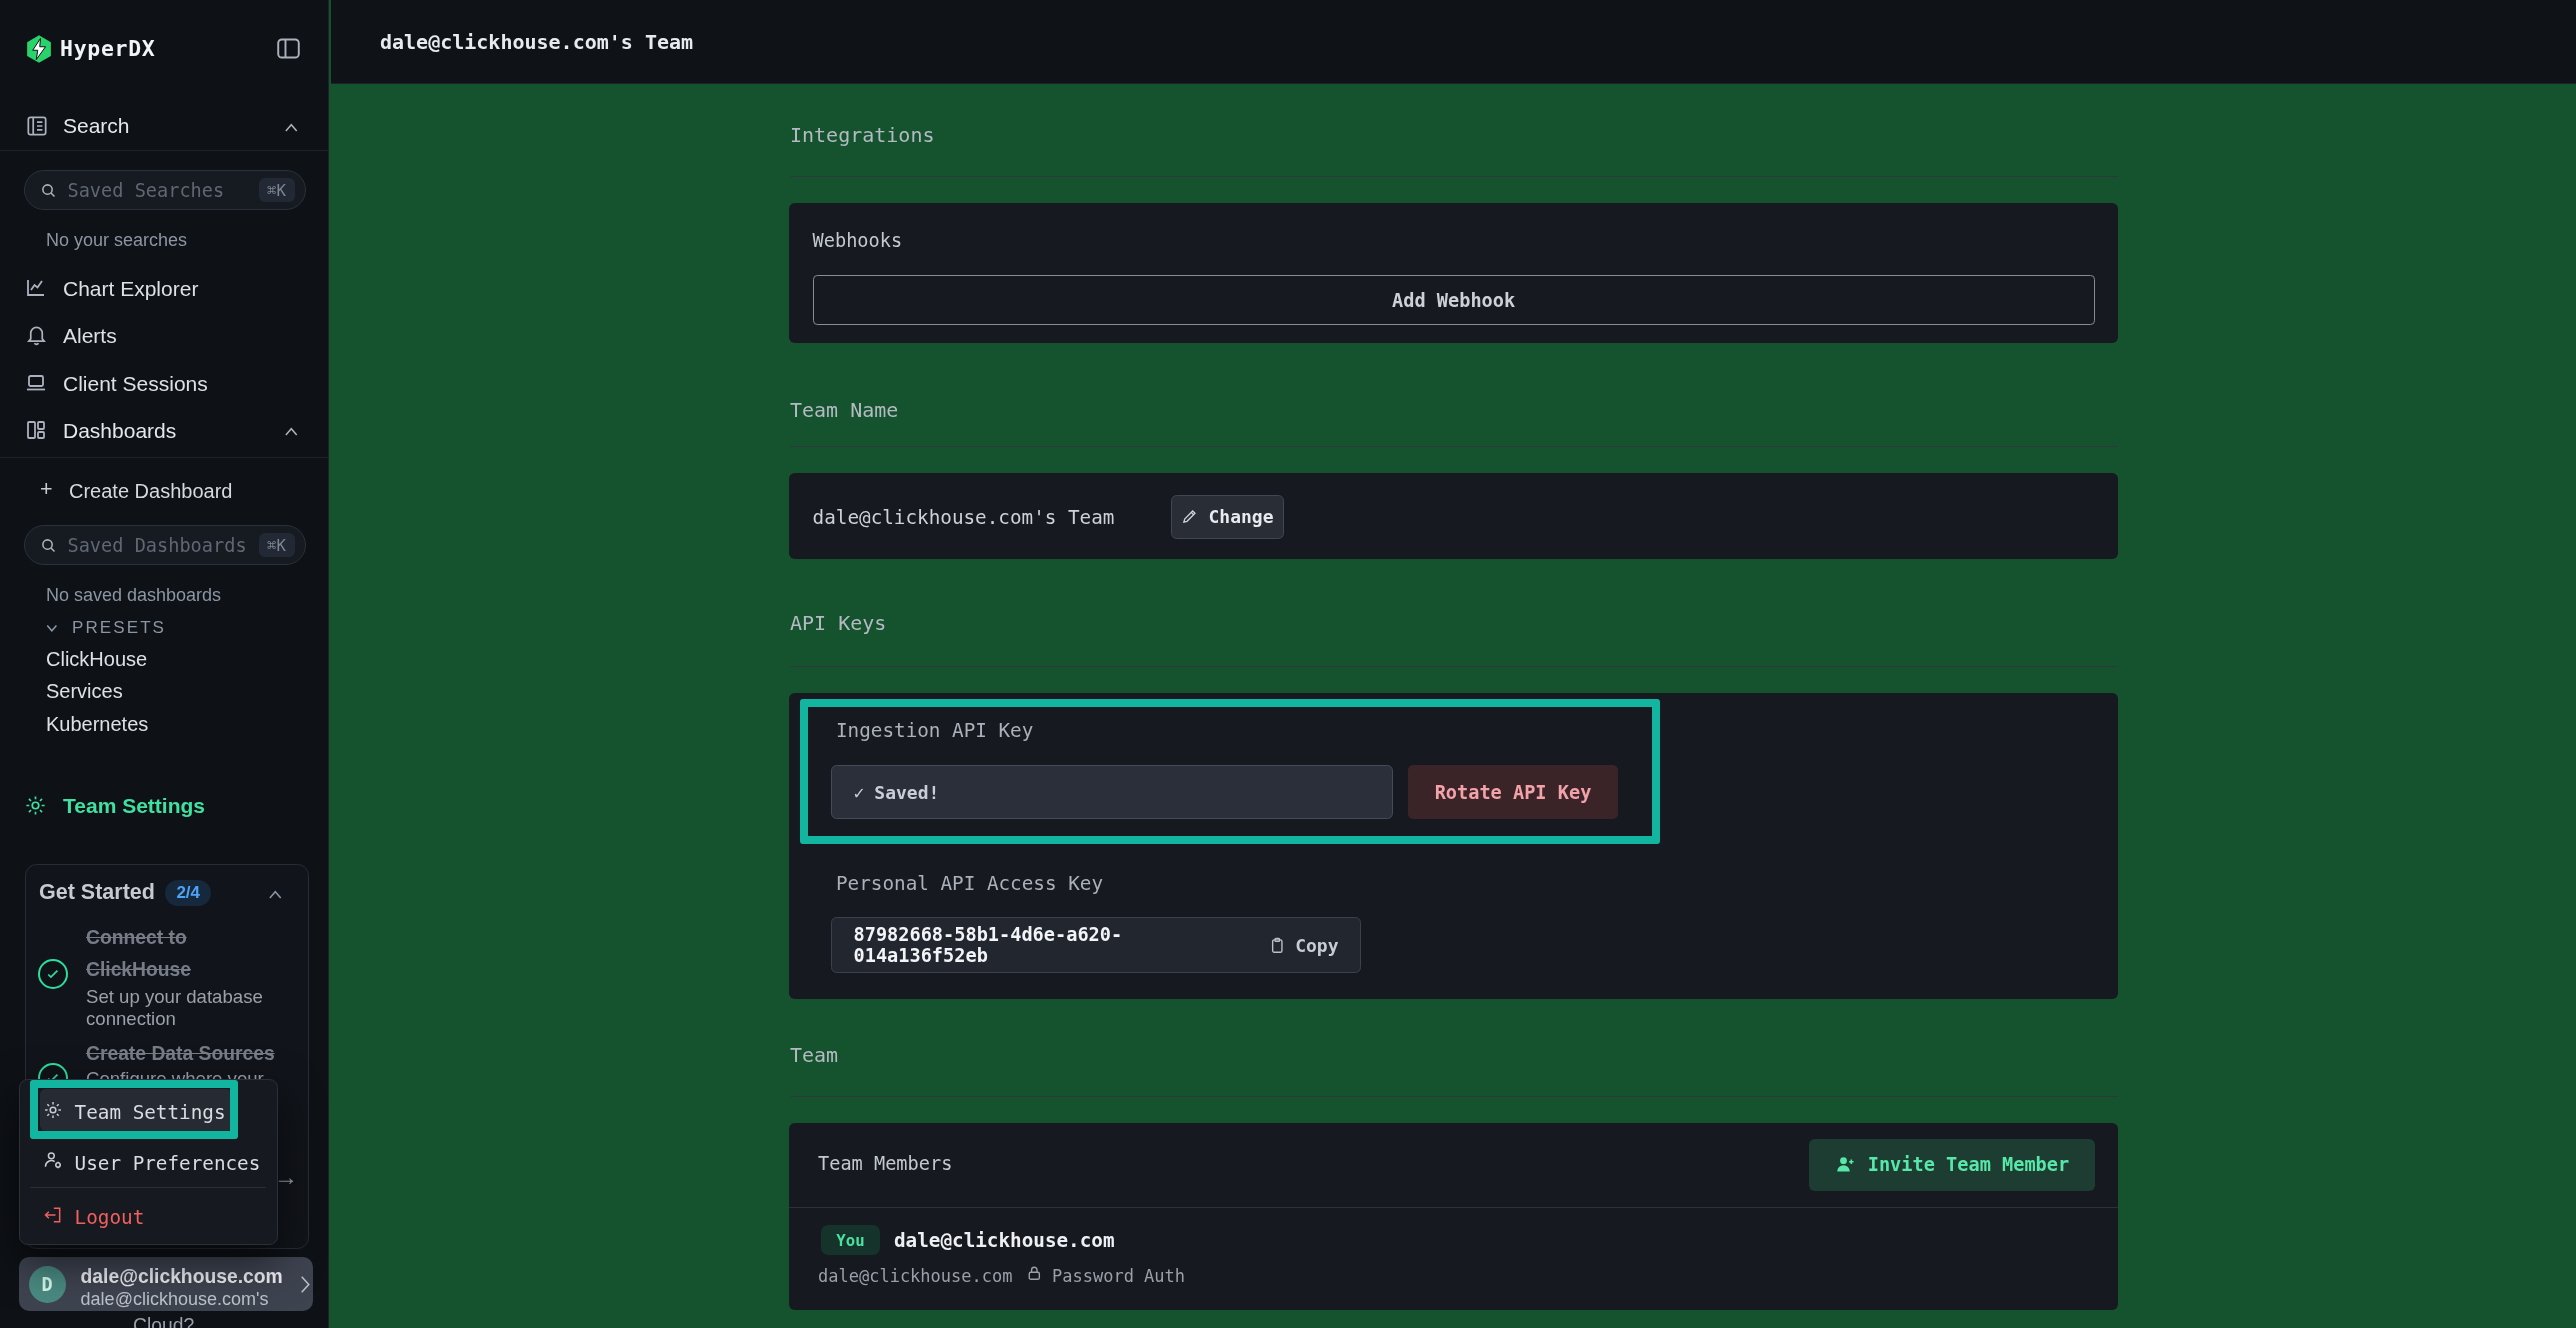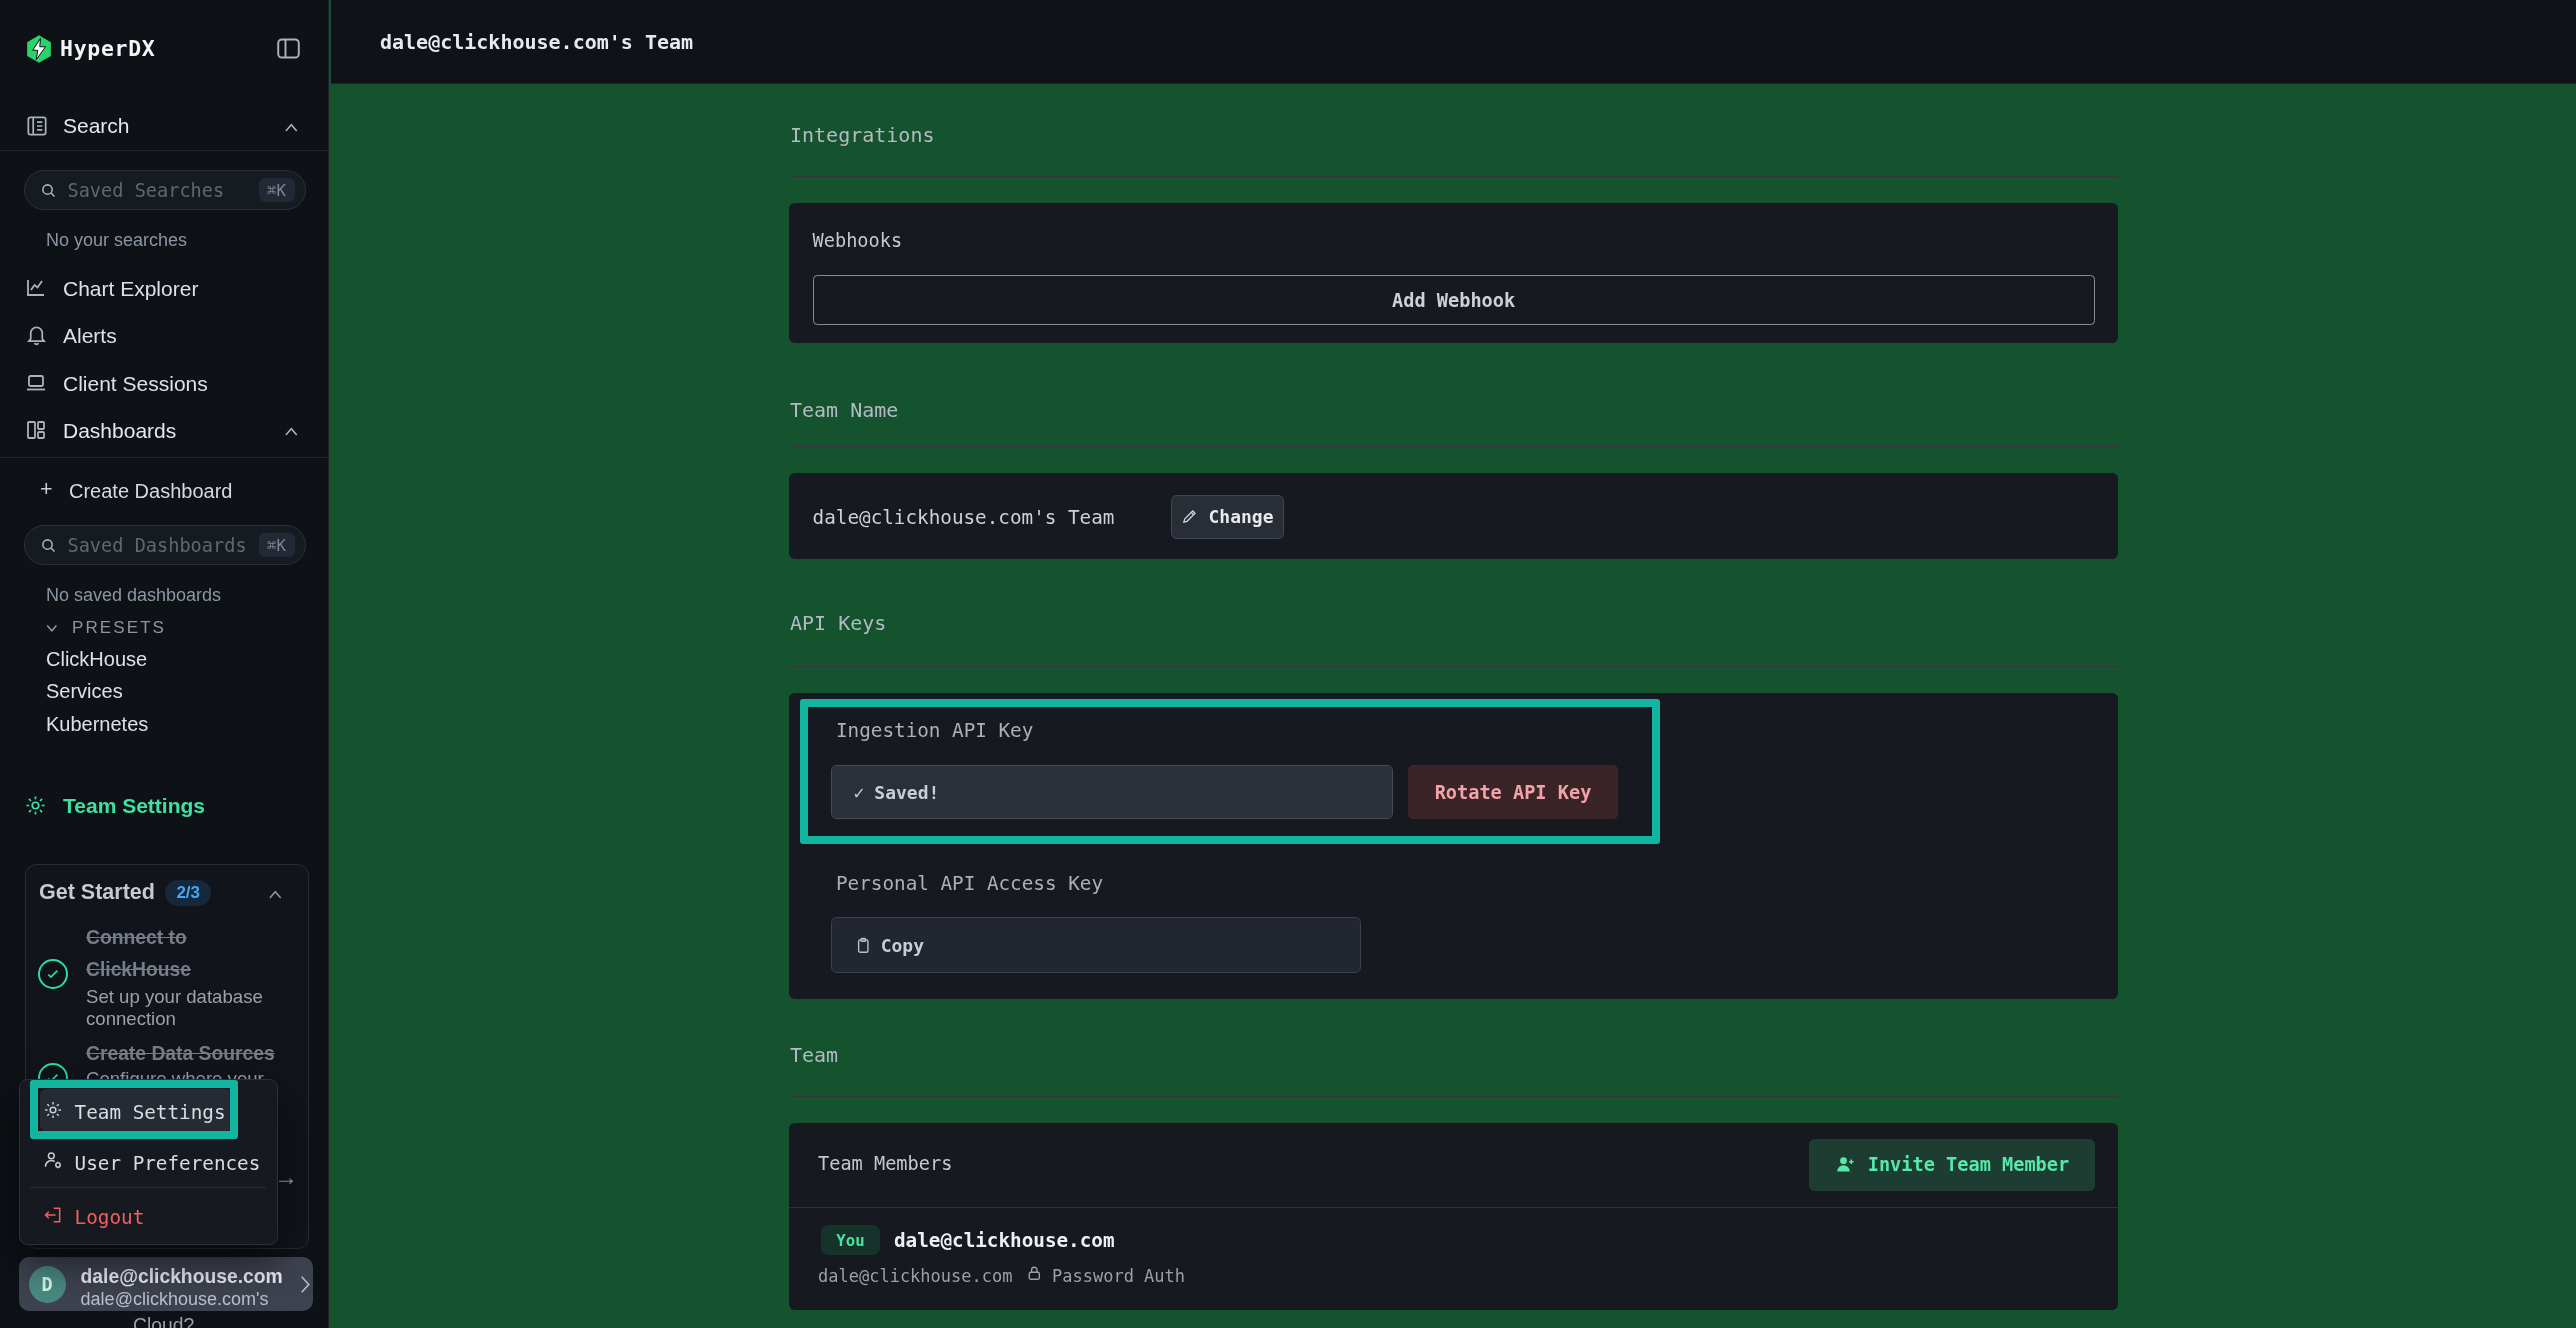--- a/index.html
+++ b/index.html
@@ -206,21 +206,21 @@
         <svg width="23" height="23" viewBox="0 0 24 24" fill="none" stroke="currentColor" stroke-width="1.8">
           <circle cx="12" cy="12" r="3.4"></circle>
           <path d="M12 2.5v3M12 18.5v3M2.5 12h3M18.5 12h3M5.2 5.2l2.1 2.1M16.7 16.7l2.1 2.1M18.8 5.2l-2.1 2.1M7.3 16.7l-2.1 2.1"></path>
         </svg>
       </span>
       <span class="abs sans green" style="left:63px;top:7.2px;font-size:21px;font-weight:bold;">Team Settings</span>
     </div>
 
     <div class="abs gs-card" style="left:25px;top:864px;width:284px;height:385px;"></div>
     <span class="abs sans gs-title" style="left:39px;top:880px;">Get Started</span>
-    <span class="abs sans gs-badge" style="left:165px;top:880px;">2/3</span>
+    <span class="abs sans gs-badge" style="left:165px;top:880px;">2/4</span>
     <span class="abs icon" style="left:266px;top:887px;color:#8b96a3;">
       <svg width="18.6" height="15.7" viewBox="0 0 24 20" fill="none" stroke="currentColor" stroke-width="2">
           <path d="M5 14l7-8 7 8"></path>
         </svg>
     </span>
 
     <span class="abs check-circle" style="left:38px;top:959px;">
       <svg width="15.7" height="15.7" viewBox="0 0 24 24" fill="none" stroke="currentColor" stroke-width="2.6">
           <path d="M5 13l4 4L19 7"></path>
         </svg>
@@ -320,20 +320,21 @@
     <div class="abs key-chip" style="left:42px;top:72px;width:562px;height:54px;">
       <span class="copied">
         <span>✓</span>
         <span>Saved!</span>
       </span>
     </div>
     <button class="abs btn-danger" style="left:619px;top:72px;width:210px;height:54px;">Rotate API Key</button>
 
     <span class="abs" style="left:47px;top:179px;font-size:19.3px;color:#aab1bb;">Personal API Access Key</span>
     <div class="abs key-chip" style="left:42px;top:224px;width:530px;height:56px;background:#22262e;border-color:#3a414d;">
+      <span class="key-text" style="color:#f2f4f7;">87982668-58b1-4d6e-a620-014a136f52eb</span>
       <span class="copied" style="gap:8.6px;color:#c7cdd5;">
         <span class="icon" style="color:#b9c0ca;">
           <svg width="18.6" height="18.6" viewBox="0 0 24 24" fill="none" stroke="currentColor" stroke-width="1.8">
               <rect x="6" y="5" width="12" height="16" rx="2"></rect>
               <rect x="9" y="3" width="6" height="4" rx="1.2"></rect>
             </svg>
         </span>
         <span>Copy</span>
       </span>
     </div>

